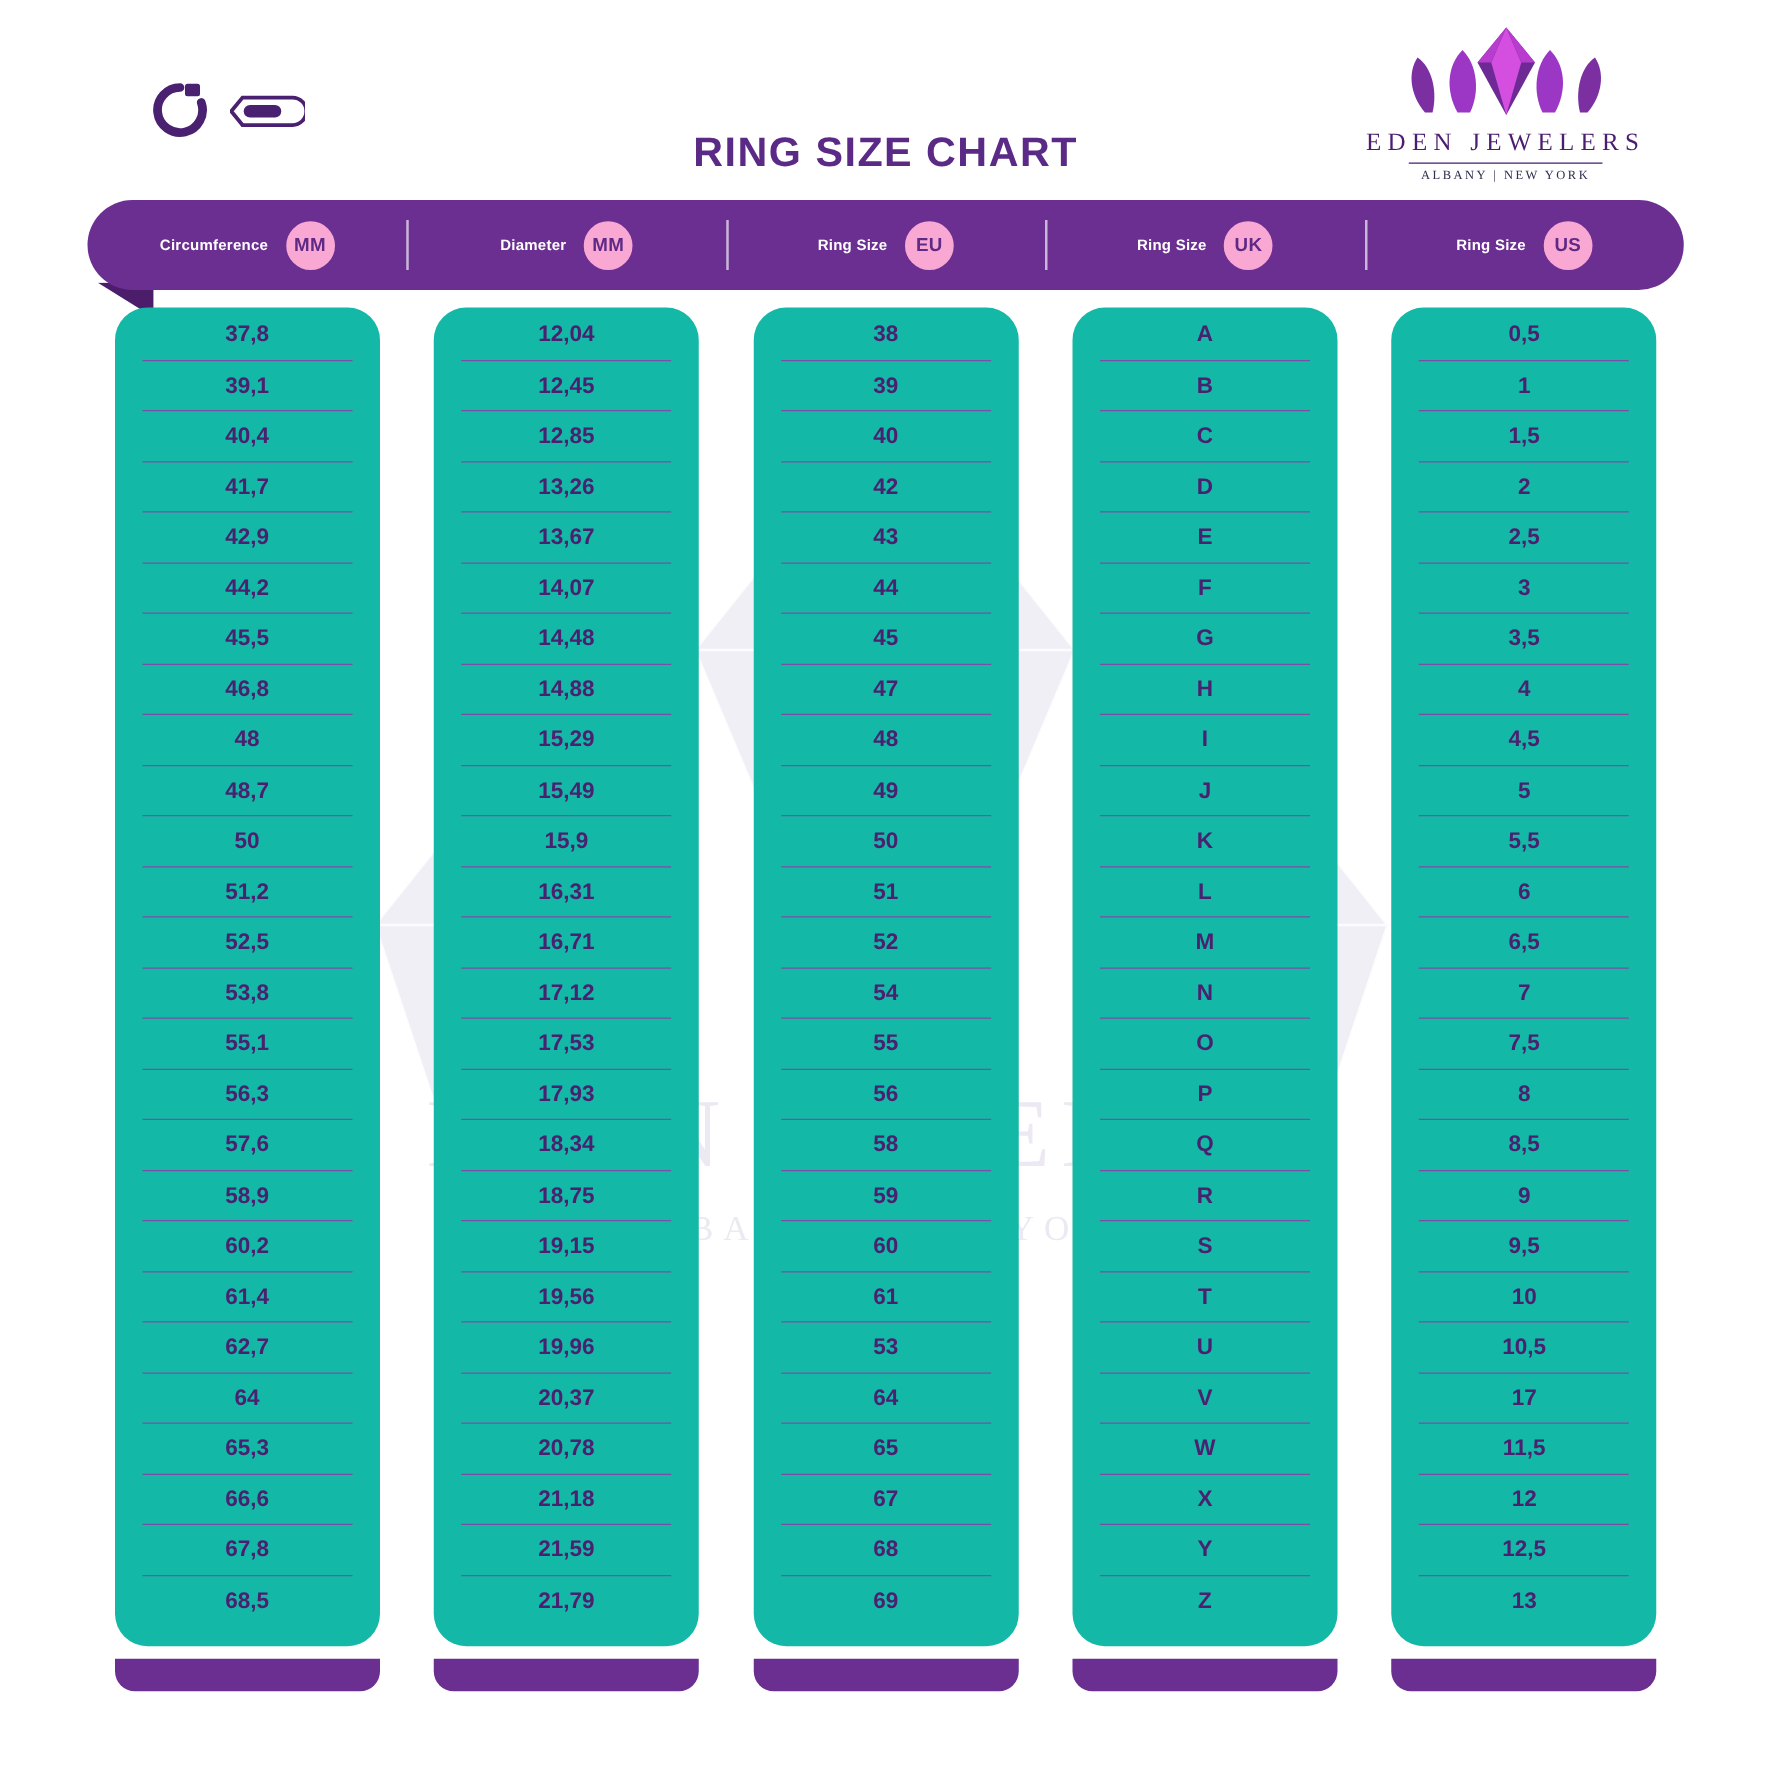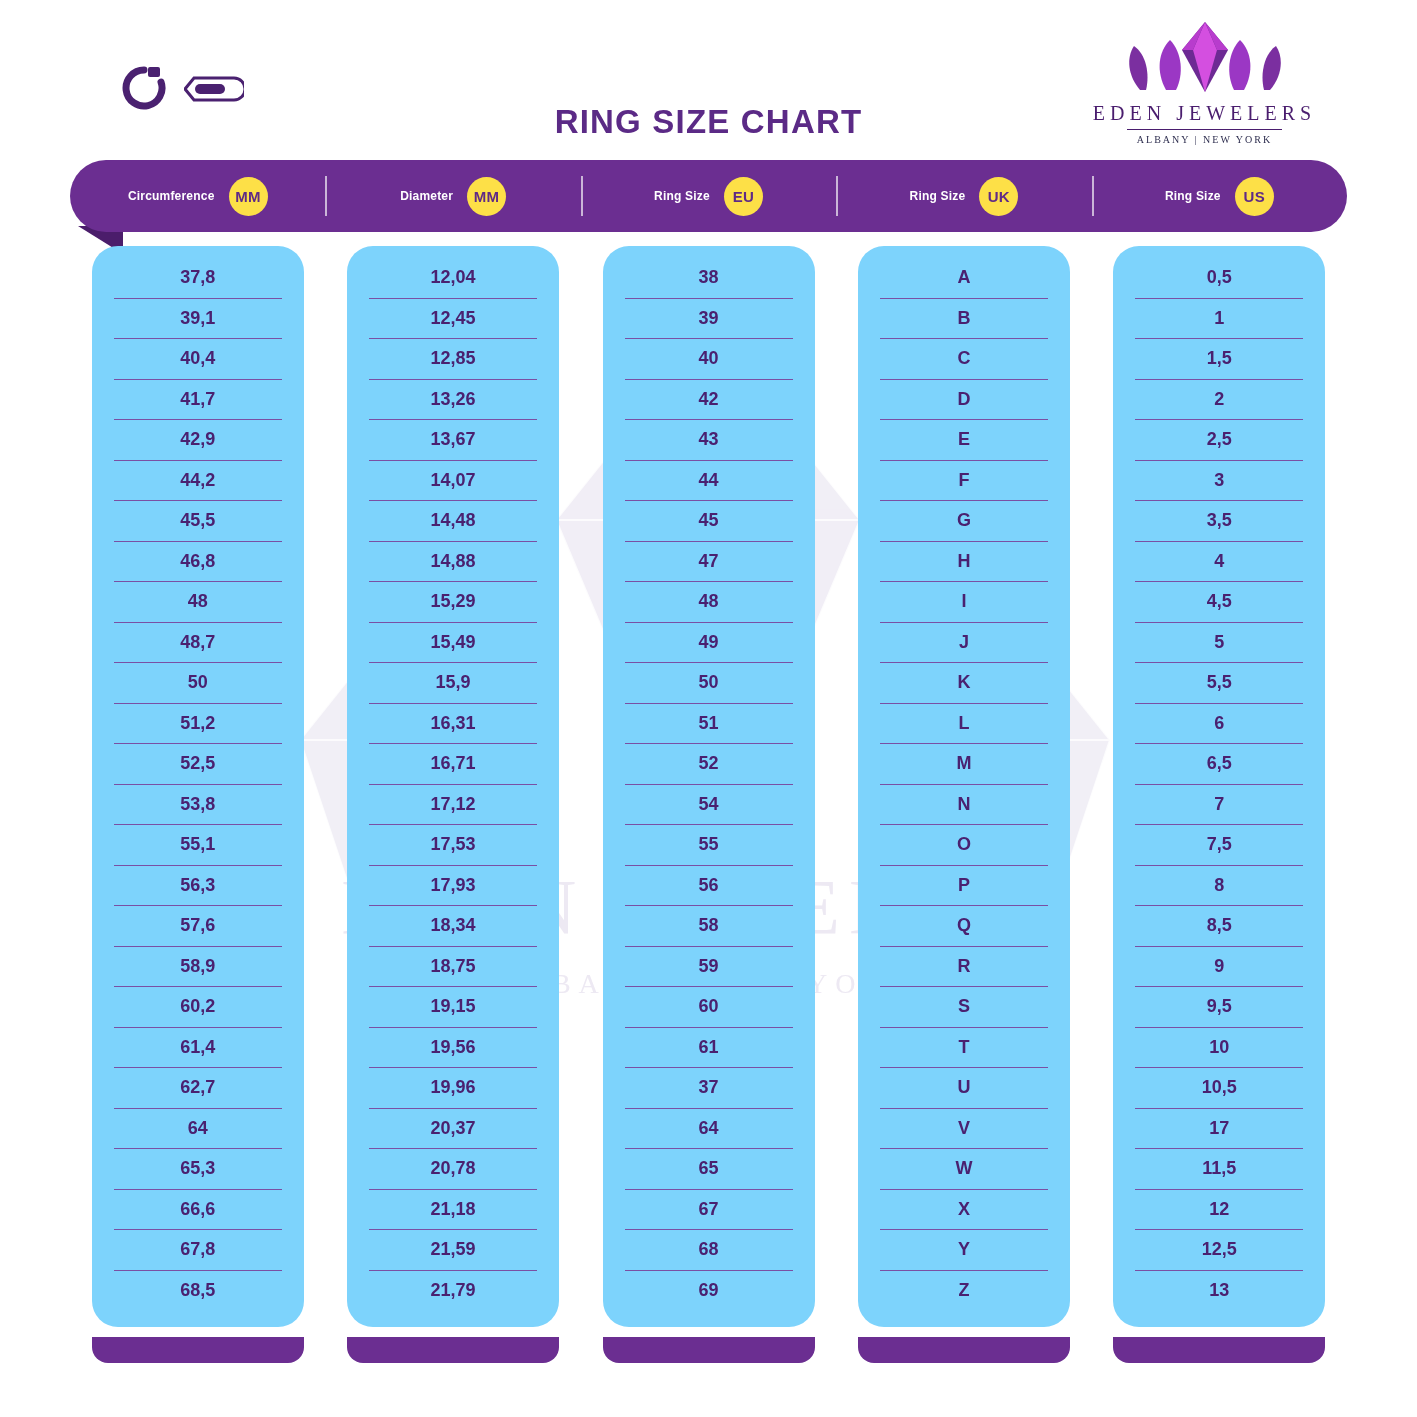--- a/index.html
+++ b/index.html
@@ -158,21 +158,21 @@
   }
   .hlabel {
     font-size: 12px;
     font-weight: bold;
     letter-spacing: 0.2px;
   }
   .hbadge {
     width: 39px;
     height: 39px;
     border-radius: 50%;
-    background: #fde047;
+    background: #f9a8d4;
     color: #5f2a86;
     font-size: 15px;
     font-weight: bold;
     display: flex;
     align-items: center;
     justify-content: center;
     letter-spacing: 0.3px;
   }
 
   .columns {
@@ -180,23 +180,23 @@
     margin-top: 14px;
     gap: 0;
   }
   .col {
     flex: 1 1 0;
     display: flex;
     justify-content: center;
   }
   .col-inner {
     width: 212px;
-    background: #7dd3fc;
+    background: #14b8a6;
     border-radius: 26px;
-    padding: 12px 22px 16px 22px;
+    padding: 2px 22px 16px 22px;
   }
   .cell {
     height: 40.5px;
     display: flex;
     align-items: center;
     justify-content: center;
     font-size: 18px;
     font-weight: bold;
     color: #4a2170;
     border-bottom: 1.5px solid #7a4fa3;
@@ -389,21 +389,21 @@
             <div class="cell">50</div>
             <div class="cell">51</div>
             <div class="cell">52</div>
             <div class="cell">54</div>
             <div class="cell">55</div>
             <div class="cell">56</div>
             <div class="cell">58</div>
             <div class="cell">59</div>
             <div class="cell">60</div>
             <div class="cell">61</div>
-            <div class="cell">37</div>
+            <div class="cell">53</div>
             <div class="cell">64</div>
             <div class="cell">65</div>
             <div class="cell">67</div>
             <div class="cell">68</div>
             <div class="cell">69</div>
           </div>
         </div>
         <div class="col">
           <div class="col-inner">
             <div class="cell">A</div>

